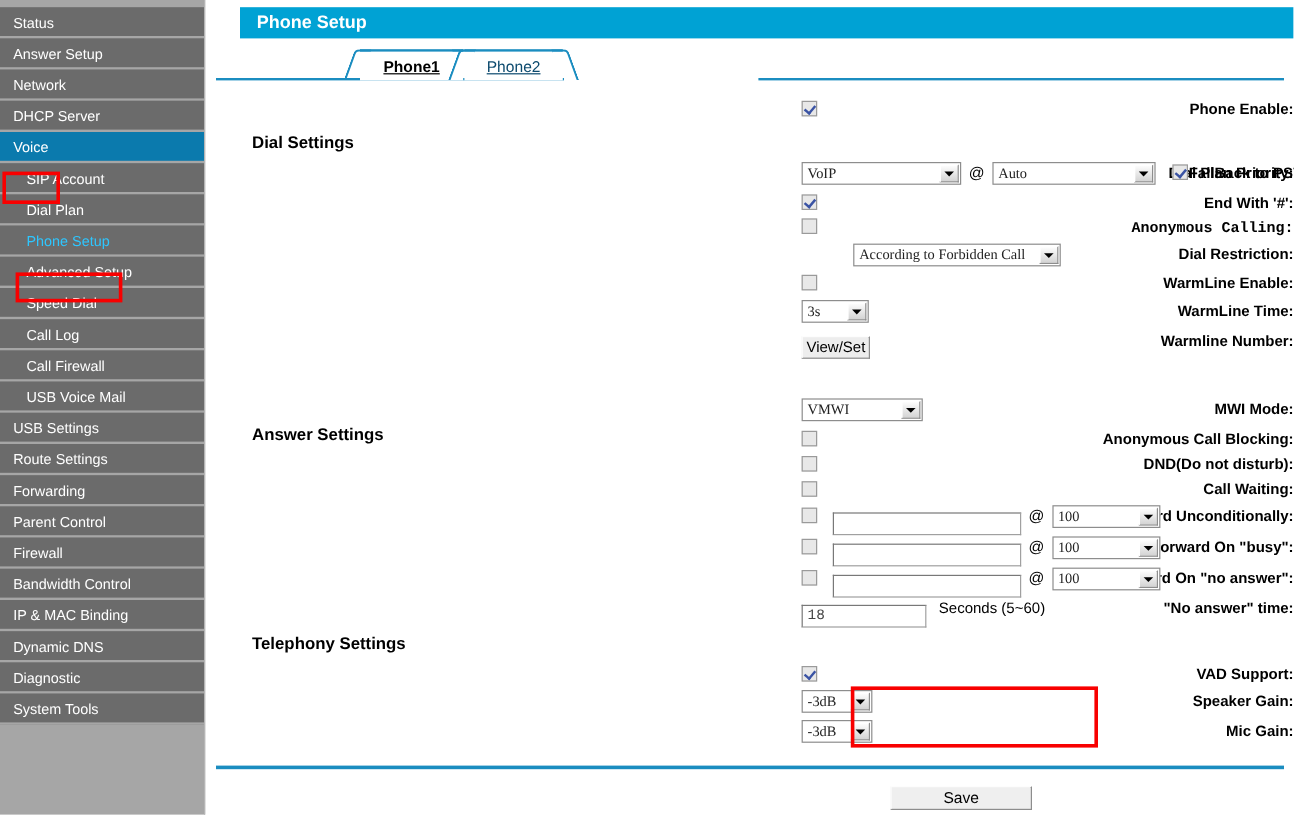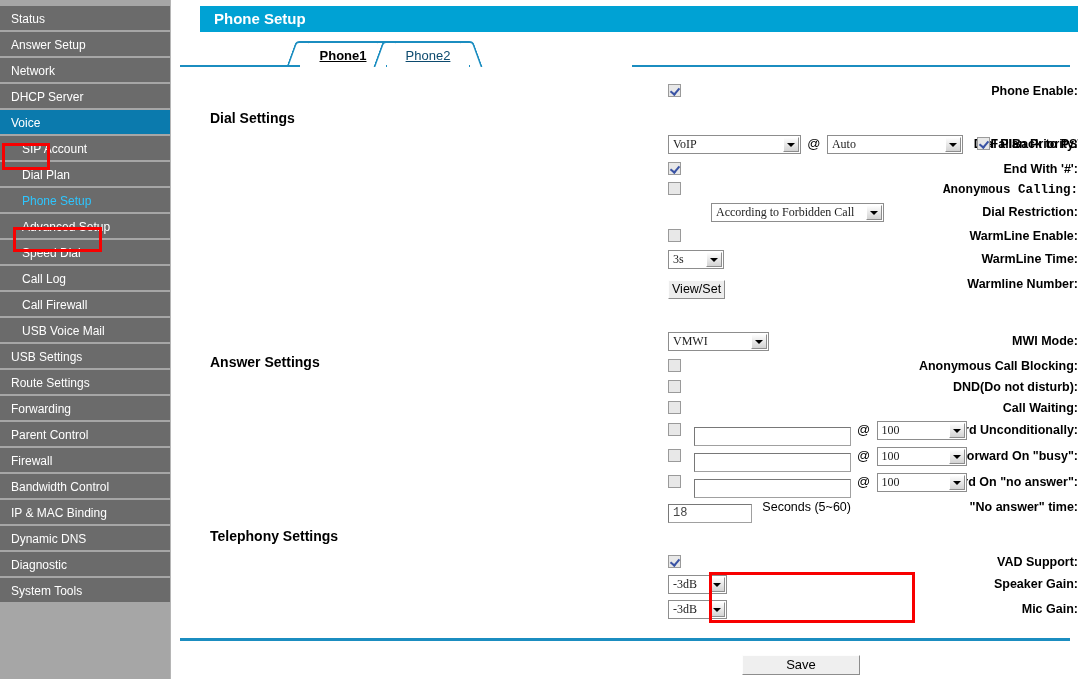--- a/index.html
+++ b/index.html
@@ -578,21 +578,21 @@
         <span class="sel" style="width:90px;">
           <span class="seltext" style="width:65px;">100</span>
           <span class="arrowbtn"></span>
         </span>
       </div>
     </div>
 
     <div class="row" style="top:424px;">
       <div class="lbl">"No answer" time:</div>
       <div class="fields">
-        <input class="txt" style="width: 84px;" type="text" value="18">
+        <input class="txt" style="width: 104px;" type="text" value="18">
         <span class="plain-label">Seconds (5~60)</span>
       </div>
     </div>
 
     <div class="section-title" style="top:456px;">Telephony Settings</div>
 
     <div class="row" style="top:479px;">
       <div class="lbl">VAD Support:</div>
       <div class="fields">
         <span class="cbx checked"></span>

